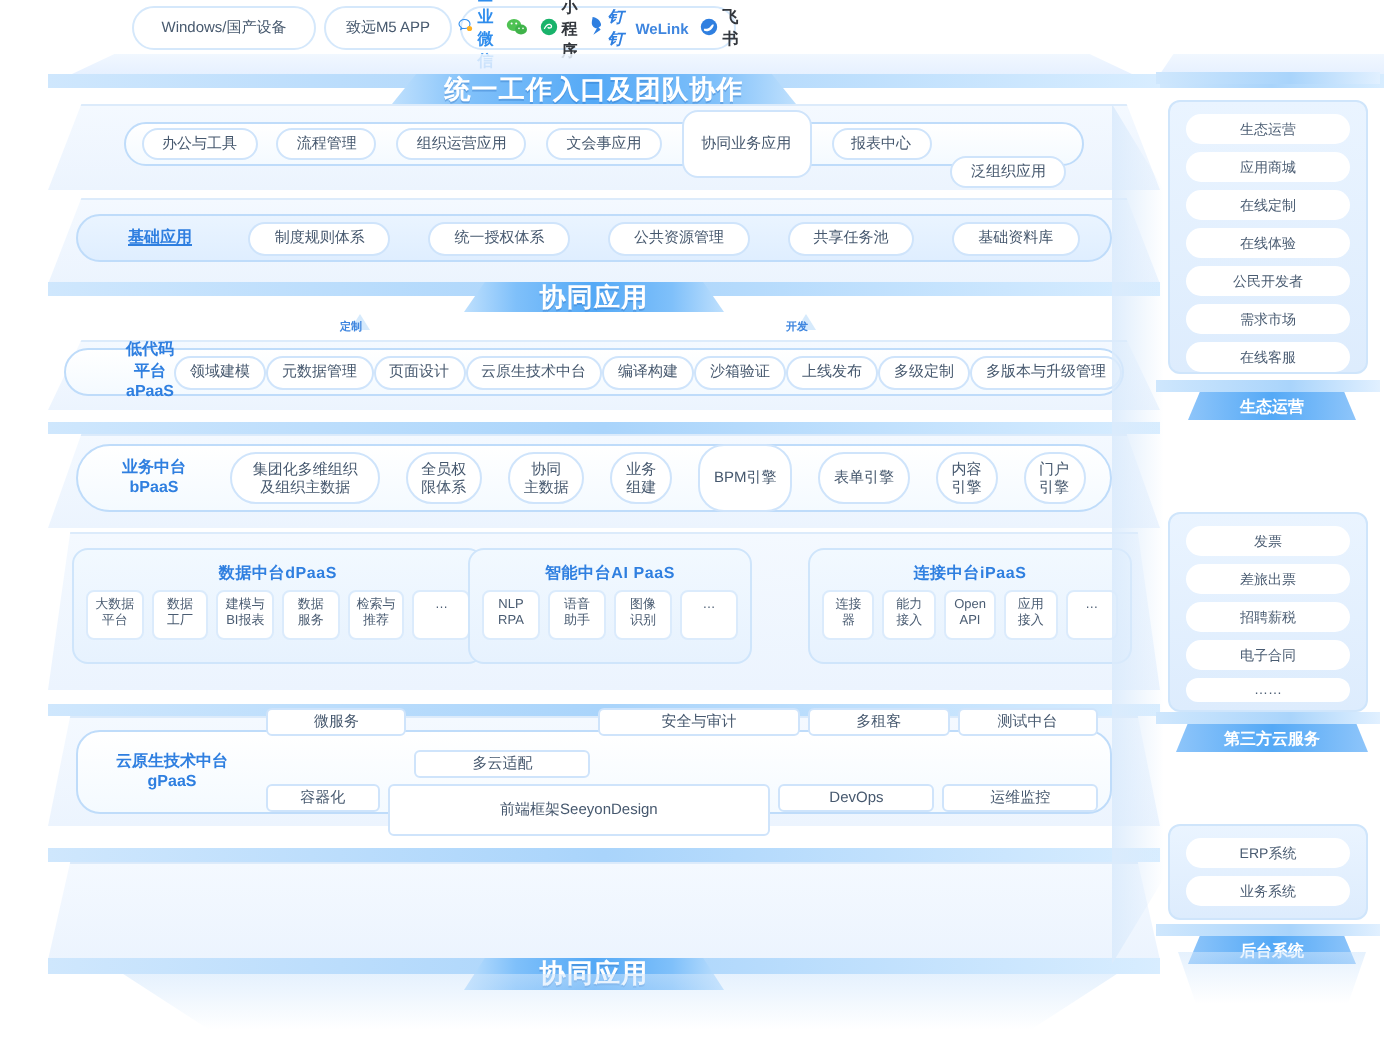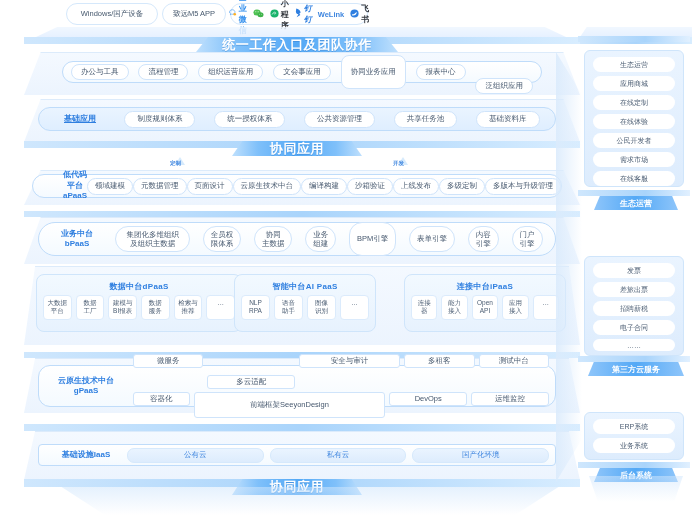--- a/index.html
+++ b/index.html
@@ -416,28 +416,20 @@
           <div class="pill" style="height: 14px; border-radius: 3px; flex: 0.72 1 0%;">容器化</div>
           <div class="pill" style="height: 26px; border-radius: 3px; flex: 2.5 1 0%;">前端框架SeeyonDesign</div>
           <div class="pill" style="height: 14px; border-radius: 3px; flex: 1 1 0%;">DevOps</div>
           <div class="pill" style="height: 14px; border-radius: 3px; flex: 1 1 0%;">运维监控</div>
         </div>
     </div>
   </div>
 
   <div class="bar-strip" style="left:24px;top:424px;width:556px;height:7px;"></div>
   <div class="slab" style="left:24px;top:431px;width:556px;height:48px;clip-path:polygon(2% 0,98% 0,100% 100%,0 100%);"></div>
-  <div class="capsule-row" id="iaas-row" style="left:38px;top:444px;width:518px;height:22px;padding:0 6px;border-radius:4px;">
-    <div class="lead" style="width:82px;">基础设施IaaS</div>
-    <div id="iaas-items" style="flex:1;display:flex;gap:6px;">
-        <div class="pill" style="height: 15px; border-radius: 7px; flex: 1 1 0%; background: linear-gradient(rgb(234, 244, 255) 0%, rgb(221, 236, 253) 100%); border-color: rgb(214, 233, 252); color: rgb(63, 134, 223);">公有云</div>
-        <div class="pill" style="height: 15px; border-radius: 7px; flex: 1 1 0%; background: linear-gradient(rgb(234, 244, 255) 0%, rgb(221, 236, 253) 100%); border-color: rgb(214, 233, 252); color: rgb(63, 134, 223);">私有云</div>
-        <div class="pill" style="height: 15px; border-radius: 7px; flex: 1 1 0%; background: linear-gradient(rgb(234, 244, 255) 0%, rgb(221, 236, 253) 100%); border-color: rgb(214, 233, 252); color: rgb(63, 134, 223);">国产化环境</div>
-      </div>
-  </div>
 
   <div class="bar-strip" style="left:24px;top:479px;width:556px;height:8px;"></div>
   <div class="band full" style="left:232px;top:479px;width:130px;height:16px;clip-path:polygon(8% 0,92% 0,100% 100%,0 100%);">
     <span>协同应用</span>
   </div>
   <div class="shadow-soft" style="left:40px;top:487px;width:540px;height:28px;clip-path:polygon(4% 0,96% 0,88% 100%,12% 100%);"></div>
 
   <div class="wedge-r" style="left:556px;top:52px;width:26px;height:430px;background:linear-gradient(90deg,rgba(219,235,252,.9),rgba(219,235,252,0));clip-path:polygon(0 0,100% 10%,100% 90%,0 100%);"></div>
 
   <div class="rail-strip" style="left:578px;top:36px;width:112px;"></div>

